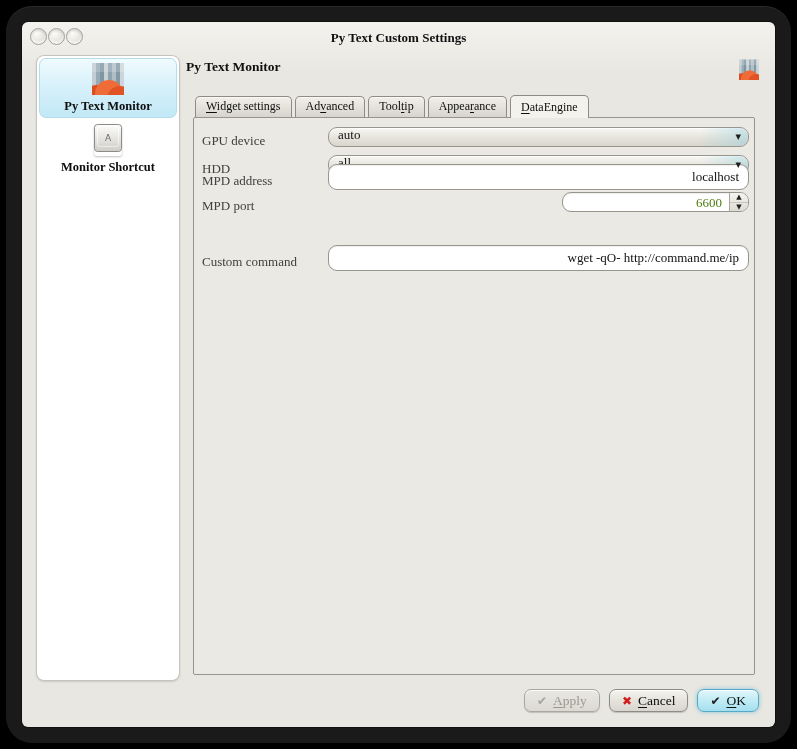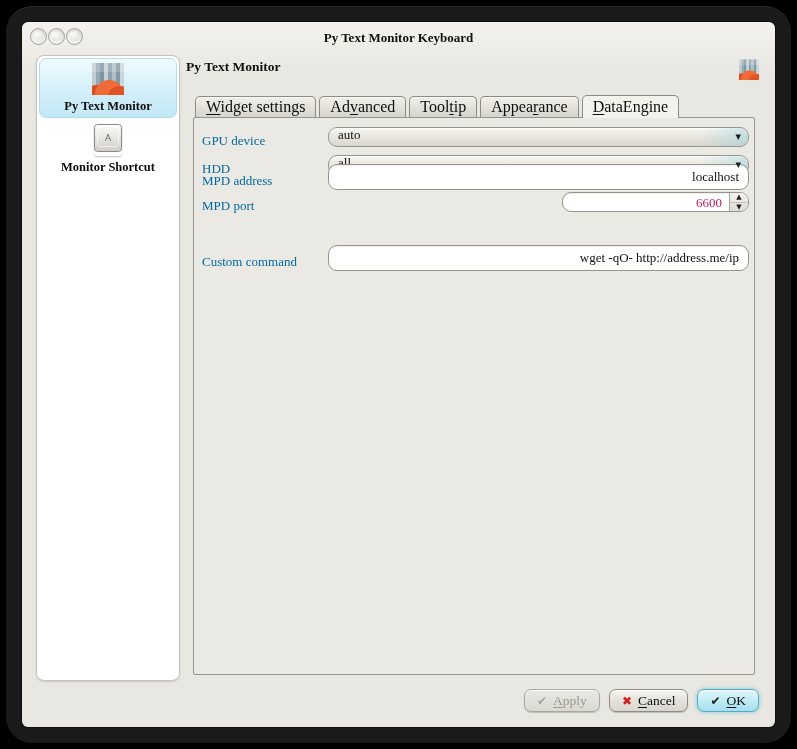--- a/index.html
+++ b/index.html
@@ -39,52 +39,52 @@
   .page-title { position:absolute; left:164px; top:37px; font-weight:bold;
                 font-size:13.5px; color:#101010; }
   .mini-icon { position:absolute; left:717px; top:37px; }
 
   
   .tabs { position:absolute; left:173px; top:72px; height:23px; display:flex;
           align-items:flex-end; z-index:3; }
   .tab { height:21px; line-height:19px; padding:0 10px; margin-right:3px;
          background:linear-gradient(#f1efe9, #e3e1d9 55%, #d6d4cc);
          border:1px solid #8d8b83; border-bottom:none; border-radius:5px 5px 0 0;
-         font-size:16px; color:#0e0e0e; white-space:nowrap; cursor:default;
+         font-size:12px; color:#0e0e0e; white-space:nowrap; cursor:default;
          box-shadow:inset 0 1px 0 rgba(255,255,255,.6); }
   .tab.active { height:23px; line-height:22px; background:#f3f2ed; position:relative;
                 z-index:4; margin-bottom:-1px; box-shadow:none; }
   .tab u, .btn u { text-decoration:underline; text-underline-offset:2px; }
 
   
   .panel { position:absolute; left:171px; top:95px; width:562px; height:558px;
            background:#ebe9e3; border:1px solid #96948c; border-radius:2px; }
   .form-row { position:absolute; left:8px; right:5px; height:20px; display:flex;
               align-items:center; }
-  .field-label { width:126px; font-size:13px; color:#0369a1; flex:none;margin-top:8px; }
+  .field-label { width:126px; font-size:13px; color:#404040; flex:none;margin-top:8px; }
   .dropdown { position:relative; flex:1; height:20px; border:1px solid #97958c;
               border-radius:9px; display:flex; align-items:center;
               padding:0 24px 4px 9px; font-size:13px; color:#111;
               background:linear-gradient(#f9f8f4, #e7e5dd 50%, #d8d6cd);
               box-shadow:inset 0 1px 0 rgba(255,255,255,.8); cursor:default; }
   .dropdown::after { content:''; position:absolute; right:0; top:0; bottom:0; width:48px;
               border-radius:0 9px 9px 0;
               background:linear-gradient(to left, rgba(135,205,222,.40), rgba(135,205,222,0)); }
   .dd-arrow { position:absolute; right:7px; top:50%; transform:translateY(-54%);
               font-family:"DejaVu Sans", sans-serif; font-size:11px; color:#1c1c1c; z-index:1; }
   .text-input { flex:1; height:20px; border:1px solid #97958c; border-radius:9px;
                 background:#fff; display:flex; align-items:center; justify-content:flex-end;
                 padding:12px 9px; font-size:13px; color:#111;
                 box-shadow:inset 0 1px 1px rgba(0,0,0,.07); }
   .spacer { flex:1; }
   .spinbox { width:187px; height:20px; border:1px solid #97958c; border-radius:9px;
              background:#fff; display:flex; overflow:hidden;
              box-shadow:inset 0 1px 1px rgba(0,0,0,.07); }
   .spin-value { flex:1; text-align:right; padding-right:7px; line-height:19px;
-                font-size:13px; color:#be185d; }
+                font-size:13px; color:#4d7c0f; }
   .spin-btns { width:19px; flex:none; border-left:1px solid #a8a69d;
                background:linear-gradient(#f5f4f0, #dddbd3); display:flex;
                flex-direction:column; }
   .spin-b { flex:1; text-align:center; font-family:"DejaVu Sans", sans-serif;
             font-size:7px; line-height:9px; color:#222; cursor:default; }
   .spin-b.up { border-bottom:1px solid #c7c5bc; }
 
   
   .dialog-buttons { position:absolute; top:667px; right:16px; display:flex; gap:9px; }
   .btn { height:23px; border-radius:7px; border:1px solid #8d8b83; padding:0 12px;
@@ -131,21 +131,21 @@
 
 <div class="frame"></div>
 
 <div class="window">
 
   <div class="tb-circles">
     <div class="tb-btn"></div>
     <div class="tb-btn"></div>
     <div class="tb-btn"></div>
   </div>
-  <div class="window-title">Py Text Monitor Keyboard</div>
+  <div class="window-title">Py Text Custom Settings</div>
 
   <div class="sidebar">
     <div class="side-item sel">
       <svg class="side-icon" width="32" height="32" viewBox="0 0 32 32">
         <use href="#pymon" clip-path="inset(0)"></use>
       </svg>
       <span class="side-label">Py Text Monitor</span>
     </div>
     <div class="side-item plain">
       <span class="keycap-wrap">
@@ -206,21 +206,21 @@
         <div class="spin-btns">
           <div class="spin-b up">▲</div>
           <div class="spin-b">▼</div>
         </div>
       </div>
     </div>
 
     <div class="form-row" style="top:130px">
       <span class="field-label">Custom command</span>
       <div class="text-input">
-        <span>wget -qO- http://address.me/ip</span>
+        <span>wget -qO- http://command.me/ip</span>
       </div>
     </div>
 
   </div>
 
   <div class="dialog-buttons">
     <div class="btn apply">
       <span class="bicon">✔</span>
       <span><u>A</u>pply</span>
     </div>

